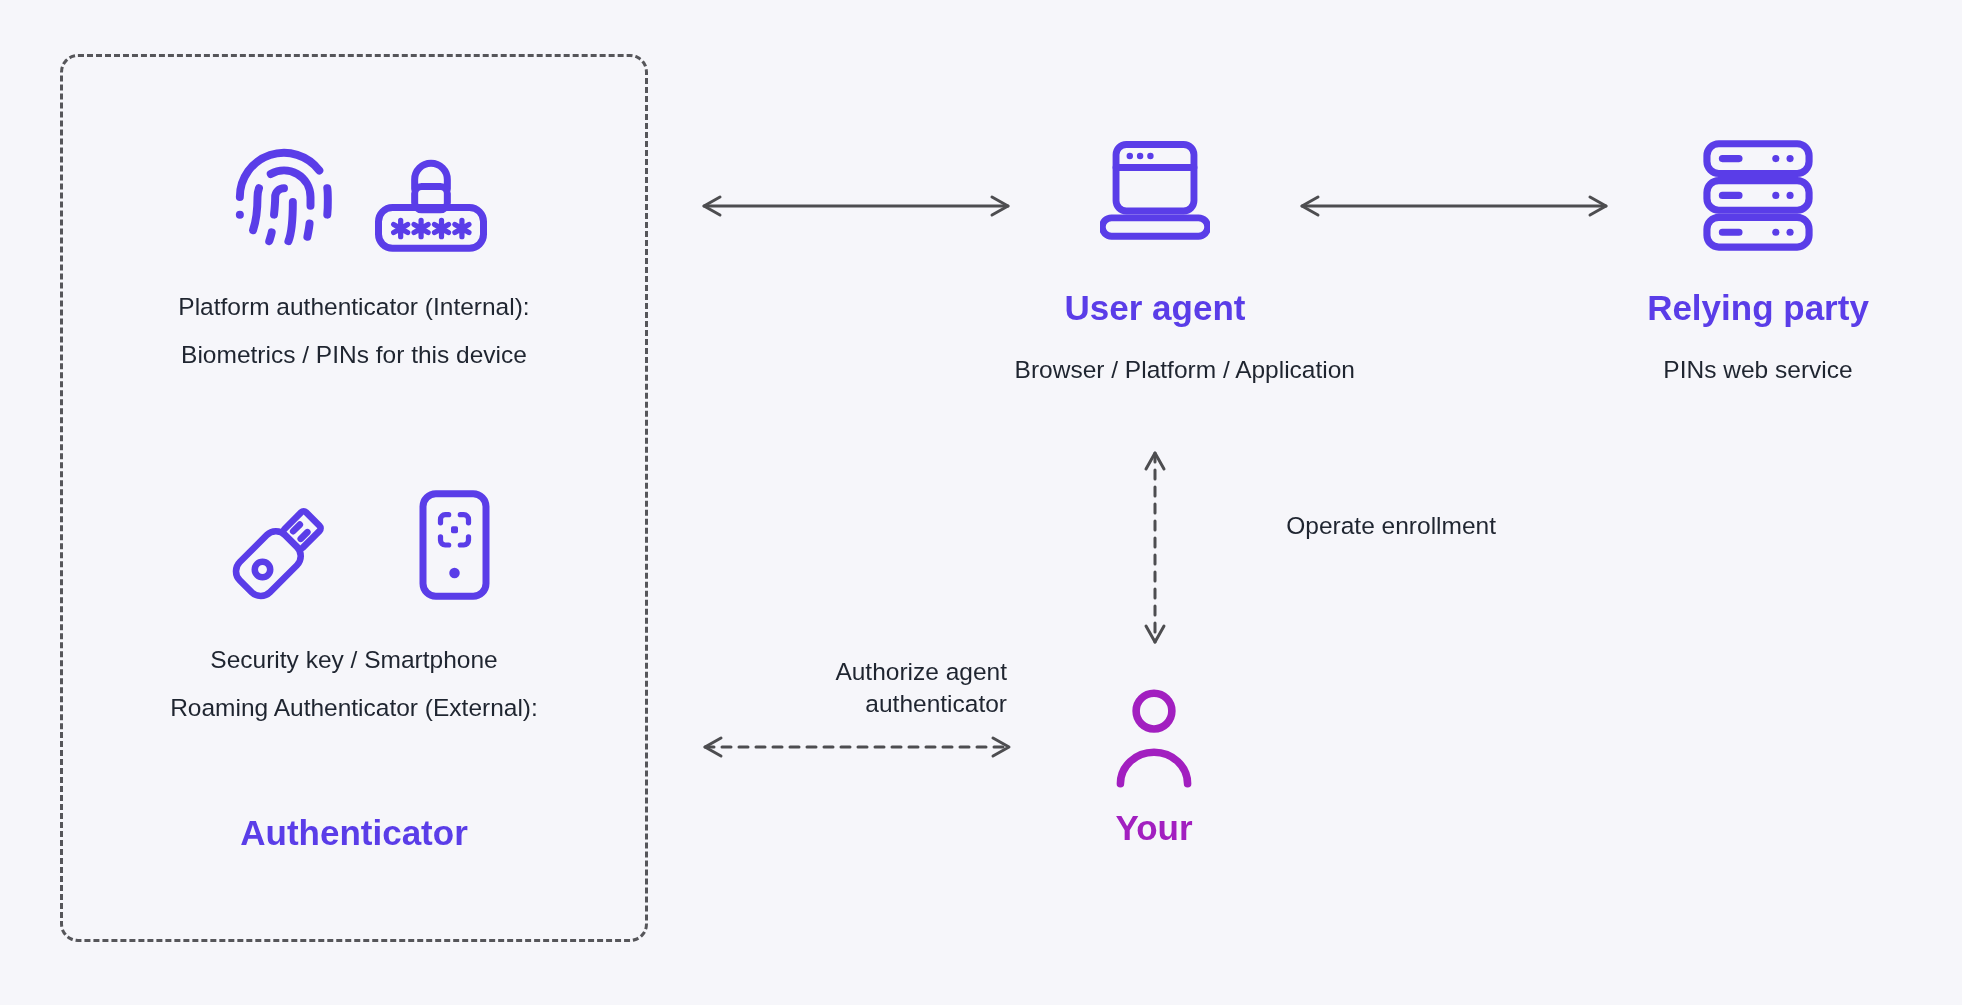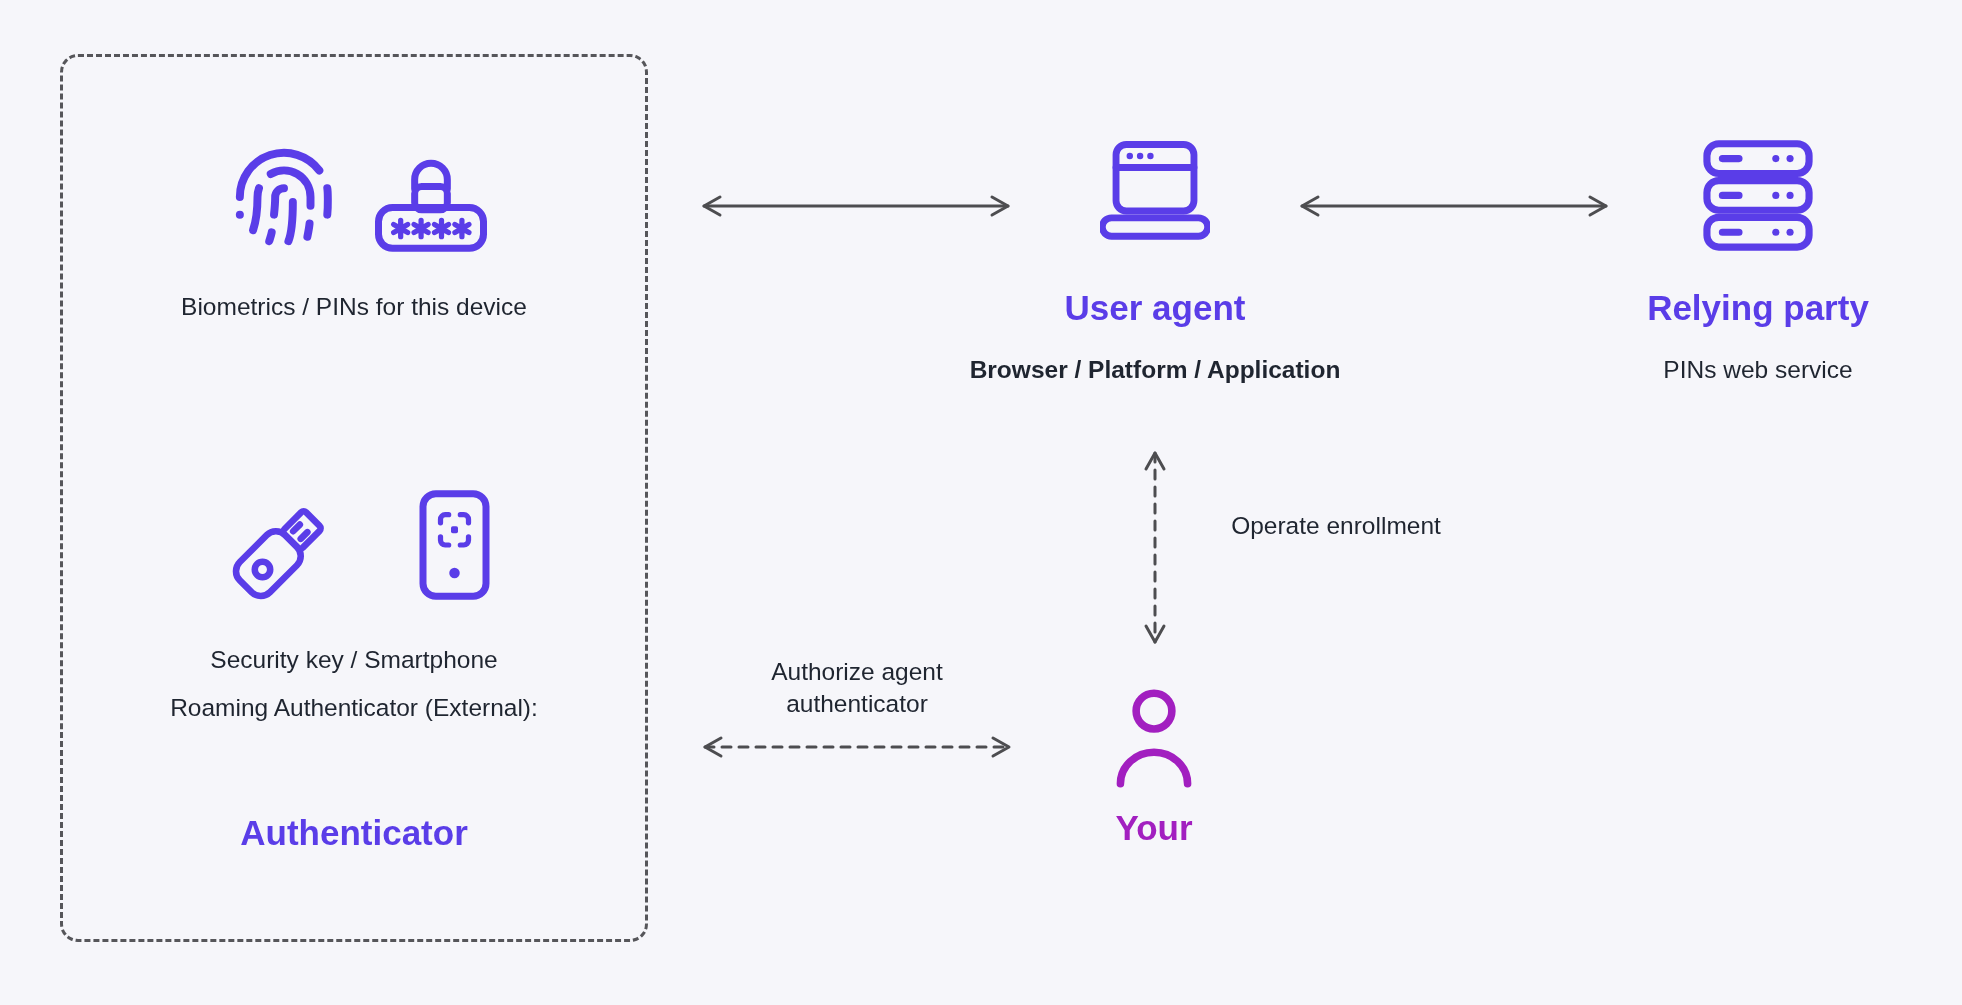--- a/index.html
+++ b/index.html
@@ -51,38 +51,38 @@
   .auth-title { left: 0; top: 756px; width: 100%; }
 
   
   .ic-indigo  { color: var(--indigo, #5a3de8); }
   .ic-magenta { color: var(--magenta, #a21fc0); }
   .ic-arrow   { color: var(--arrow, #4d4d50); }
 
   
   .browser-ic { left: 1100px; top: 141px; width: 110px; height: 101px; }
   .ua-title   { left: 1005px; top: 288px; width: 300px; }
-  .ua-sub     { left: 955px;  top: 356px; width: 400px; text-align: center; font-size: 24.5px; white-space: nowrap; font-weight: bold; }
+  .ua-sub     { left: 955px;  top: 356px; width: 400px; text-align: right; font-size: 24.5px; white-space: nowrap; }
 
   .server-ic  { left: 1701px; top: 139px; width: 114px; height: 114px; }
   .rp-title   { left: 1608px; top: 288px; width: 300px; }
   .rp-sub     { left: 1608px; top: 356px; width: 300px; text-align: center; font-size: 24.5px; white-space: nowrap; }
 
   .user-ic    { left: 1115px; top: 684px; width: 78px; height: 104px; }
   .user-title { left: 1004px; top: 808px; width: 300px; }
 
   
   .arr1  { left: 696px;  top: 192px; width: 320px; height: 28px; }
   .arr2  { left: 1294px; top: 192px; width: 320px; height: 28px; }
   .vdash { left: 1141px; top: 444px; width: 28px;  height: 207px; }
   .hdash { left: 697px;  top: 733px; width: 320px; height: 28px; }
 
   
   .arrow-label {
-    text-align: center;
+    text-align: right;
     font-size: 24.5px;
     line-height: 32px;
     white-space: nowrap;
   }
   .operate   { left: 1176px; top: 510px; width: 320px; }
   .authorize { left: 707px;  top: 656px; width: 300px; }
 </style>
 </head>
 <body>
 
@@ -108,20 +108,21 @@
       <rect x="3" y="50" width="90" height="35" rx="12"></rect>
       <g stroke-width="4.5">
         <path d="M22 61 V75 M16 64.5 L28 71.5 M16 71.5 L28 64.5"></path>
         <path d="M39.5 61 V75 M33.5 64.5 L45.5 71.5 M33.5 71.5 L45.5 64.5"></path>
         <path d="M57 61 V75 M51 64.5 L63 71.5 M51 71.5 L63 64.5"></path>
         <path d="M74.5 61 V75 M68.5 64.5 L80.5 71.5 M68.5 71.5 L80.5 64.5"></path>
       </g>
     </svg>
 
     <div class="abs txt platform">
+      <div>Platform authenticator (Internal):</div>
       <div>Biometrics / PINs for this device</div>
     </div>
 
     <svg class="abs ic-indigo usb" viewBox="0 0 96 96" fill="none" stroke="currentColor" stroke-width="5.5" stroke-linecap="round" stroke-linejoin="round">
       <g transform="rotate(-45 48 48)">
         <rect x="0" y="30" width="54" height="36" rx="11"></rect>
         <circle cx="20" cy="48" r="6.5"></circle>
         <rect x="54" y="37" width="26" height="22" rx="3"></rect>
         <path d="M61 43.5 h8 M61 52.5 h8"></path>
       </g>

